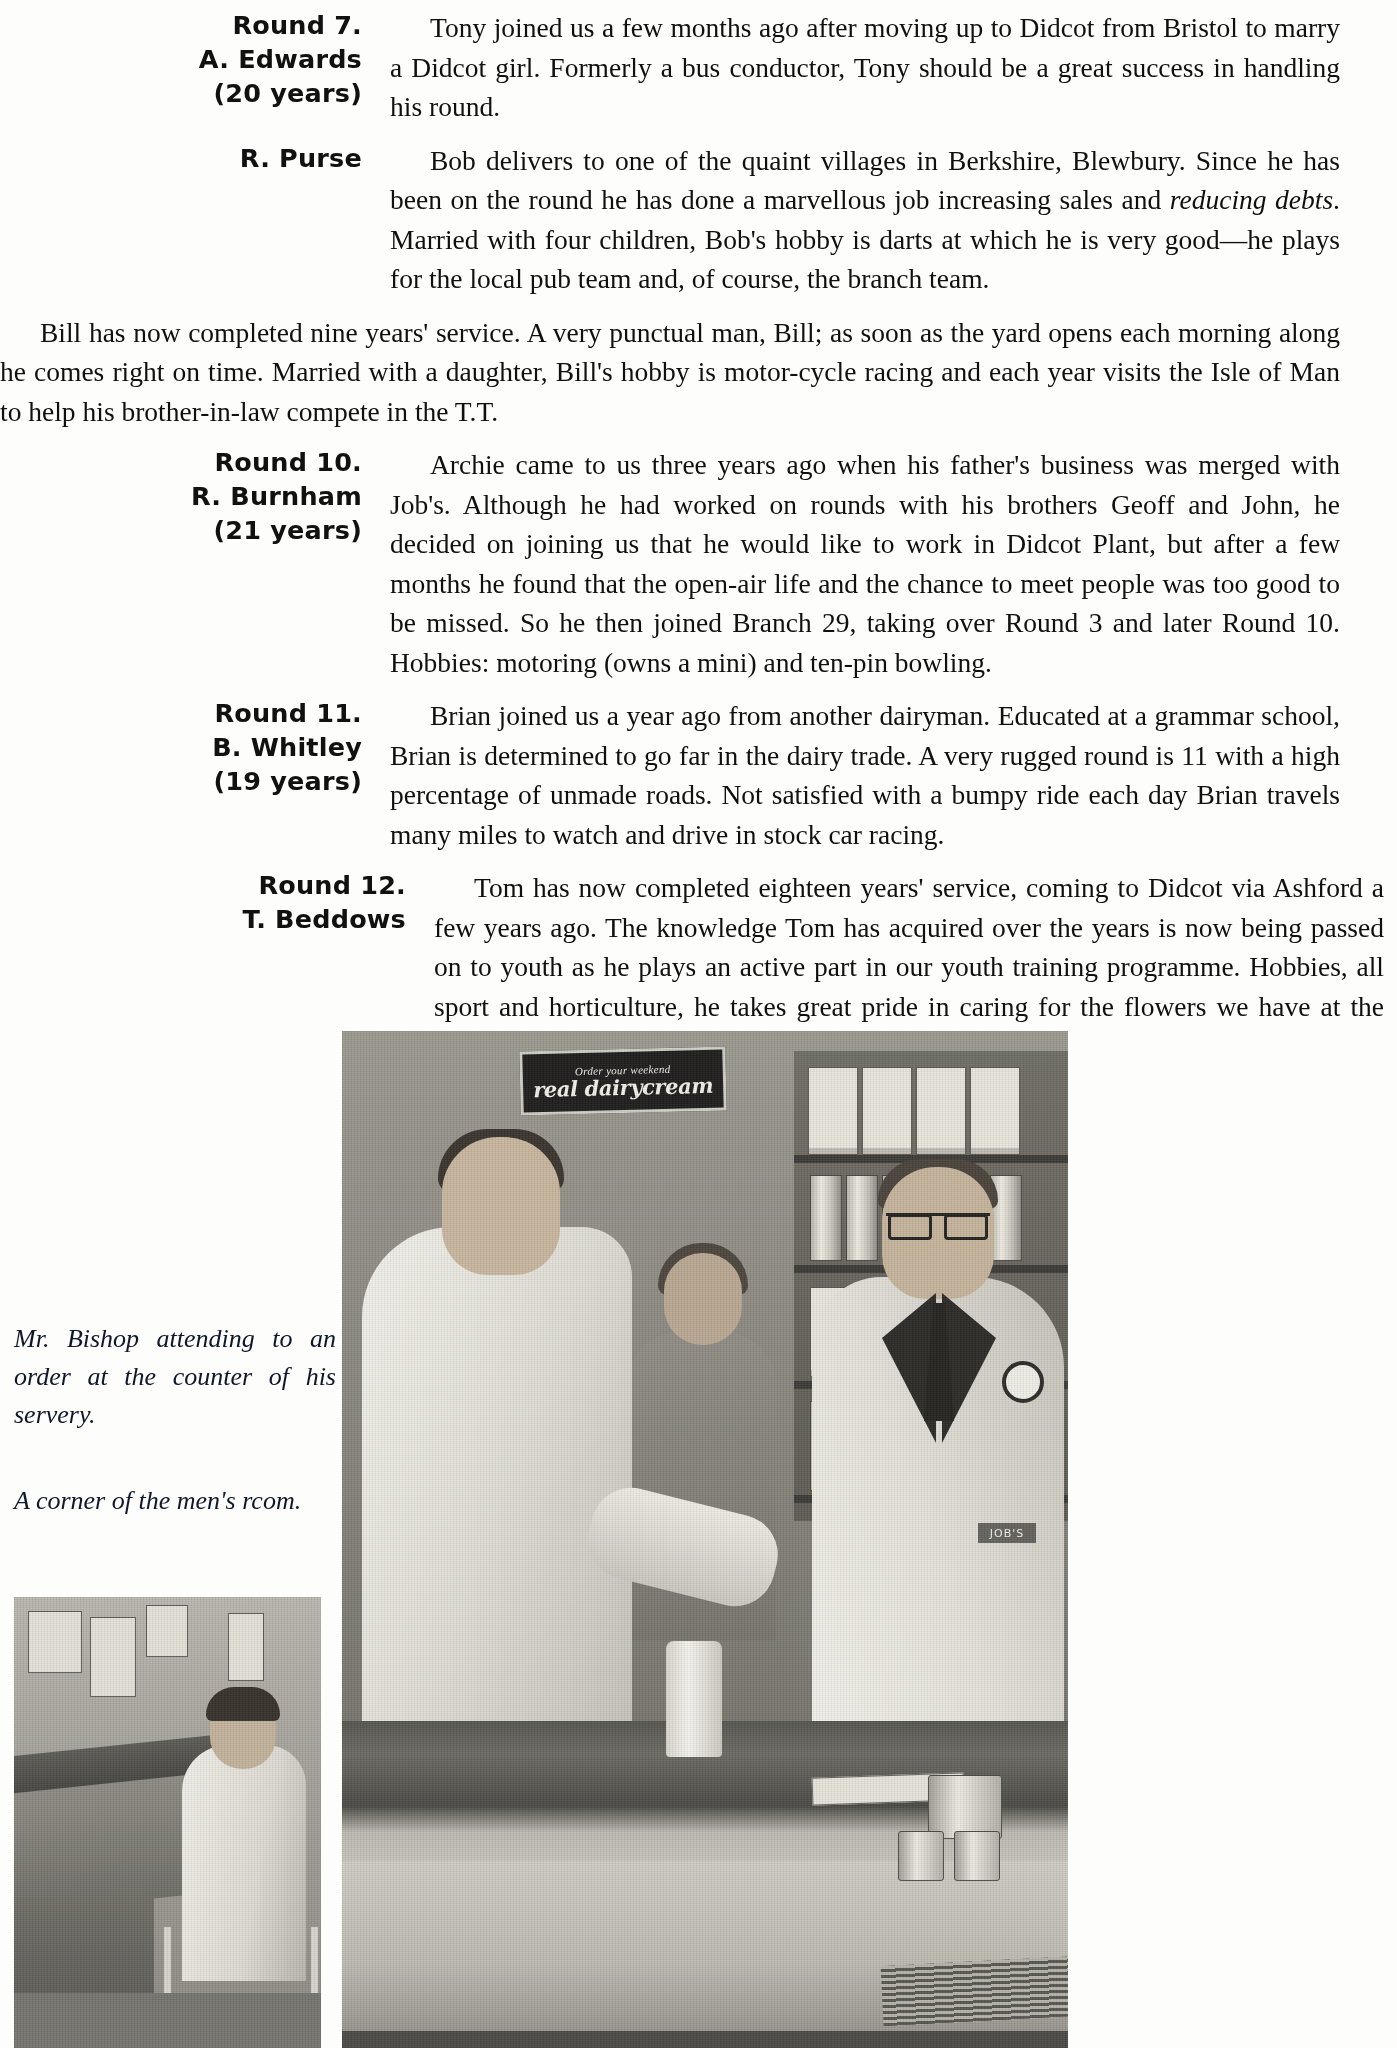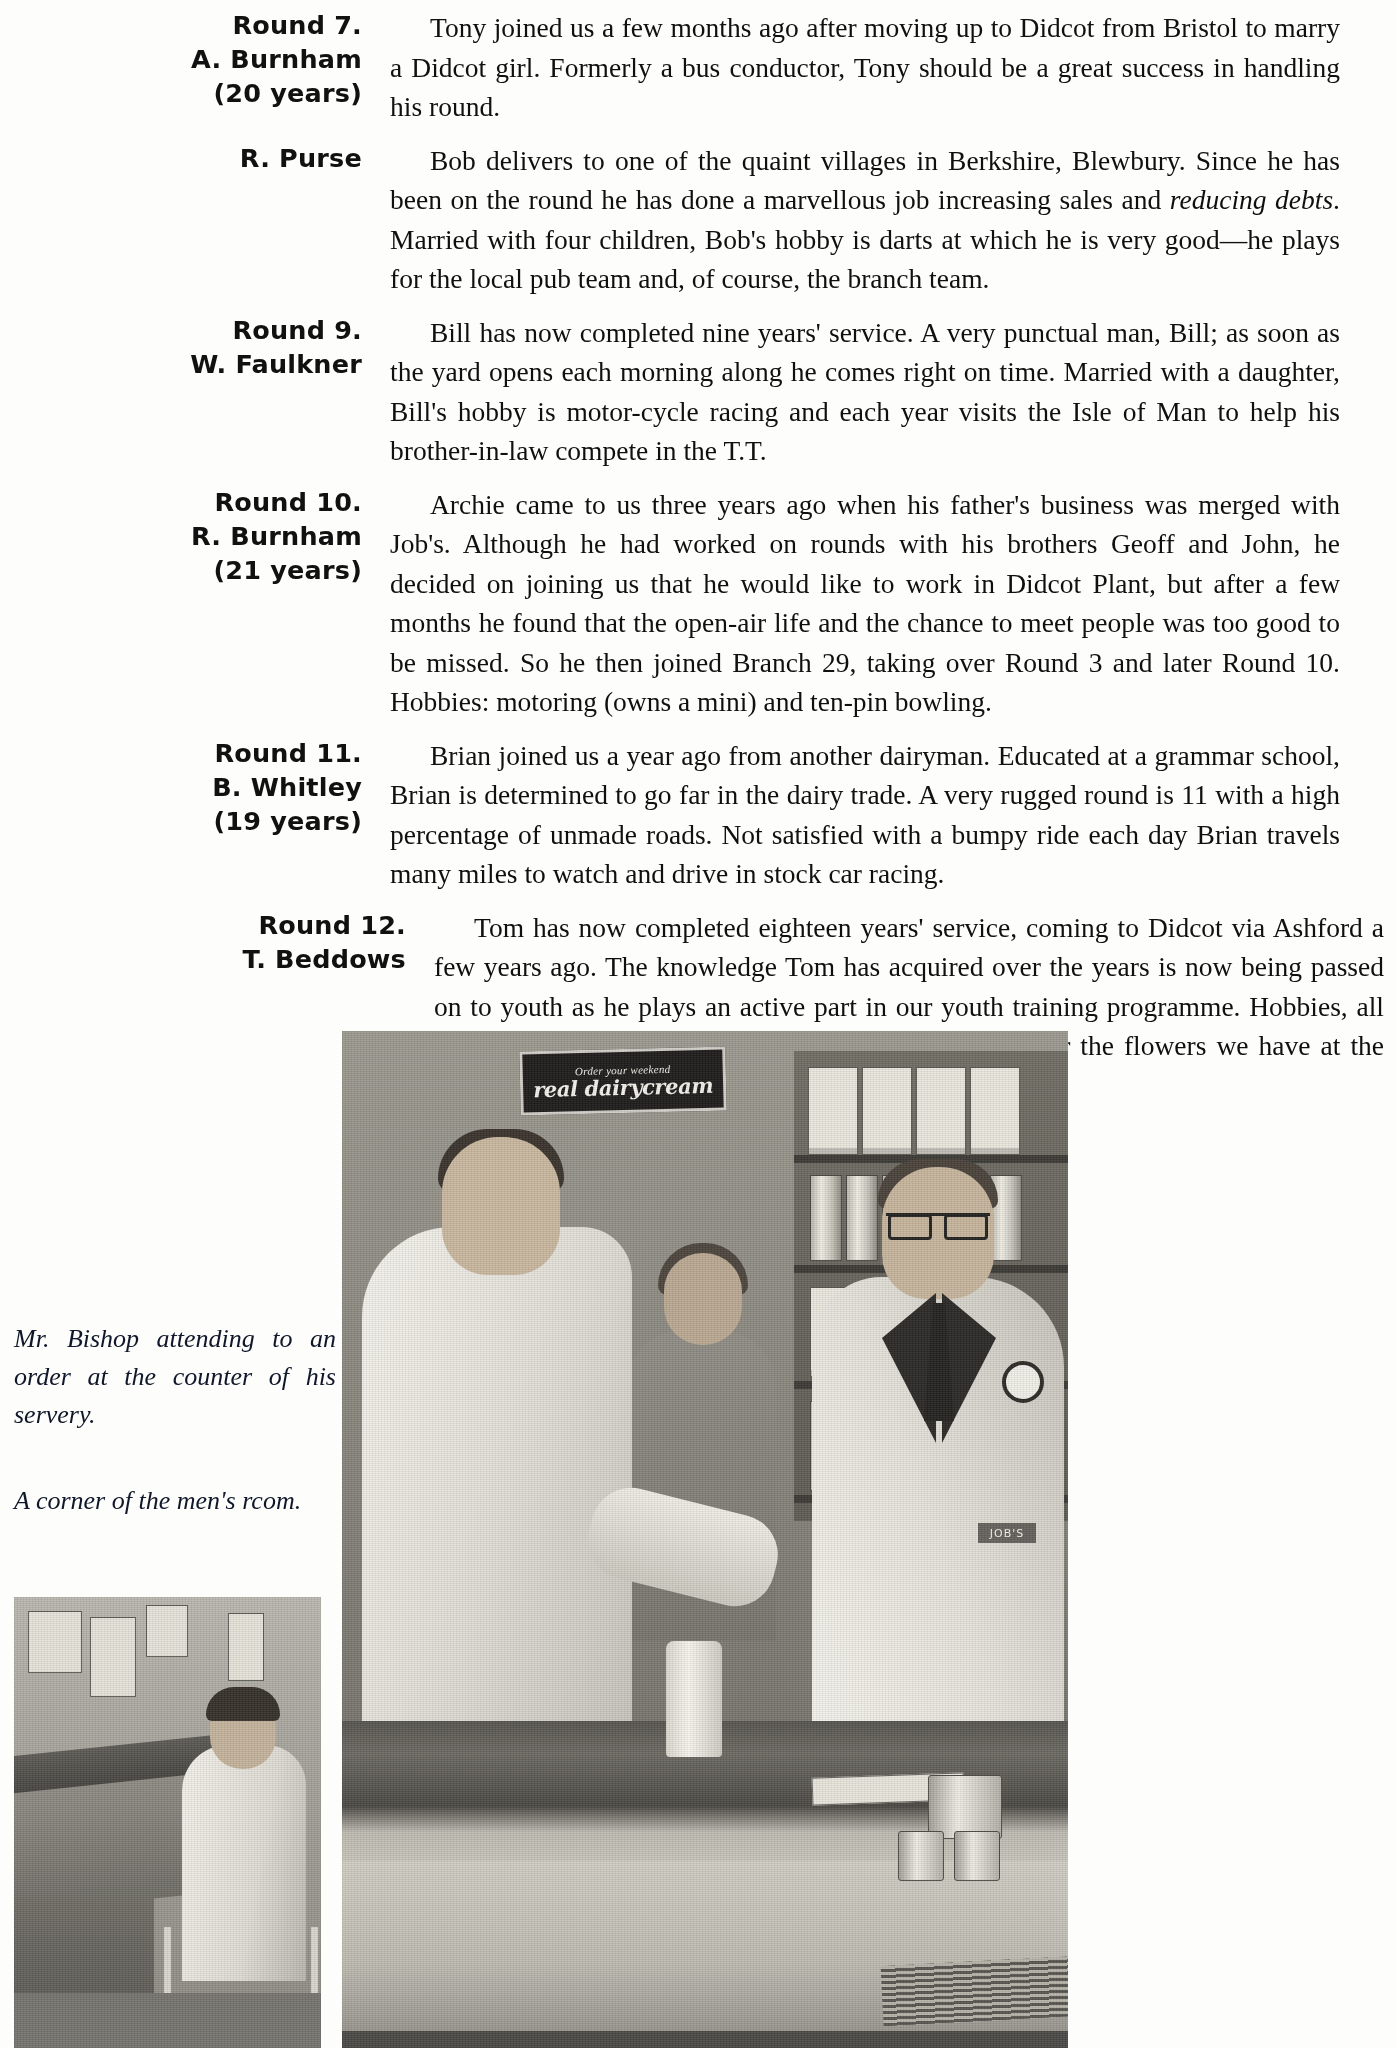--- a/index.html
+++ b/index.html
@@ -363,42 +363,38 @@
 </head>
 <body>
 
 <div class="page">
 
   <div class="article">
 
     <div class="entry" style="margin-top:8px;">
       <div class="round-label">
         <span class="ln">Round 7.</span>
-        <span class="ln">A. Burnham</span>
+        <span class="ln">A. Edwards</span>
         <span class="ln">(20 years)</span>
       </div>
       <div class="body-col">
         <p>Tony joined us a few months ago after moving up to Didcot from Bristol to marry a Didcot girl. Formerly a bus conductor, Tony should be a great success in handling his round.</p>
       </div>
     </div>
 
     <div class="entry" style="margin-top:14px;">
       <div class="round-label">
         <span class="ln">R. Purse</span>
       </div>
       <div class="body-col">
         <p><span>Bob delivers to one of the quaint villages in Berkshire, Blewbury. Since he has been on the round he has done a marvellous job increasing sales and </span><em>reducing debts</em><span>. Married with four children, Bob's hobby is darts at which he is very good—he plays for the local pub team and, of course, the branch team.</span></p>
       </div>
     </div>
 
     <div class="entry" style="margin-top:14px;">
-      <div class="round-label">
-        <span class="ln">Round 9.</span>
-        <span class="ln">W. Faulkner</span>
-      </div>
       <div class="body-col">
         <p>Bill has now completed nine years' service. A very punctual man, Bill; as soon as the yard opens each morning along he comes right on time. Married with a daughter, Bill's hobby is motor-cycle racing and each year visits the Isle of Man to help his brother-in-law compete in the T.T.</p>
       </div>
     </div>
 
     <div class="entry" style="margin-top:14px;">
       <div class="round-label">
         <span class="ln">Round 10.</span>
         <span class="ln">R. Burnham</span>
         <span class="ln">(21 years)</span>

